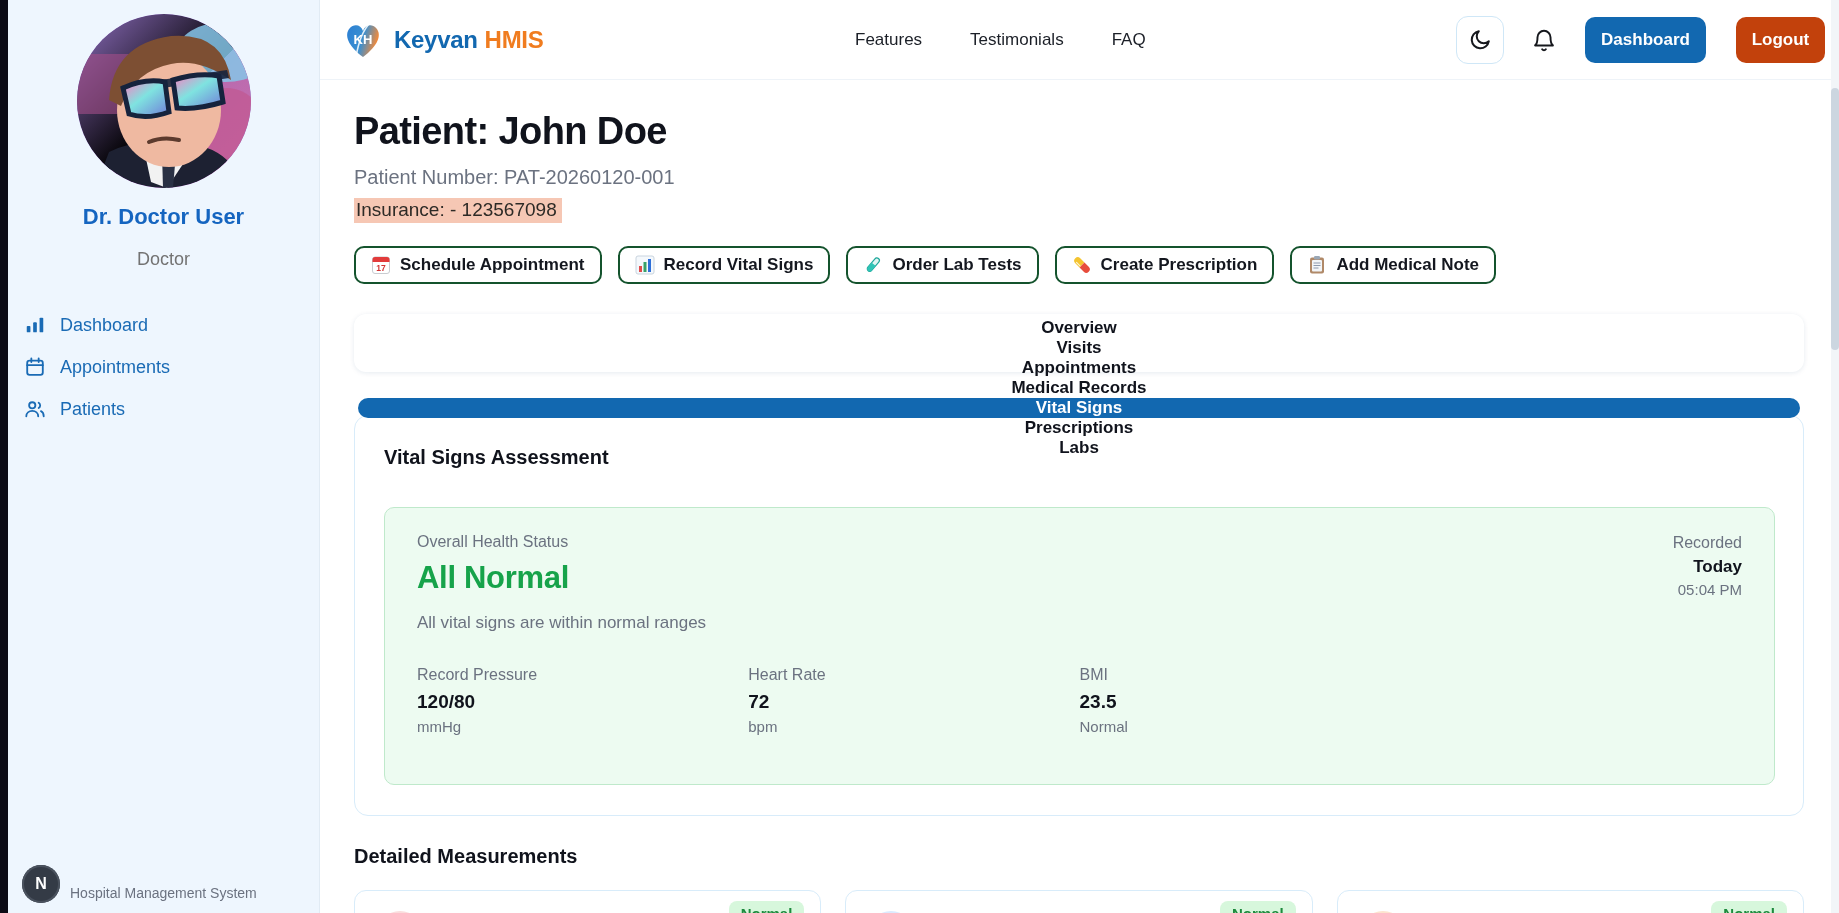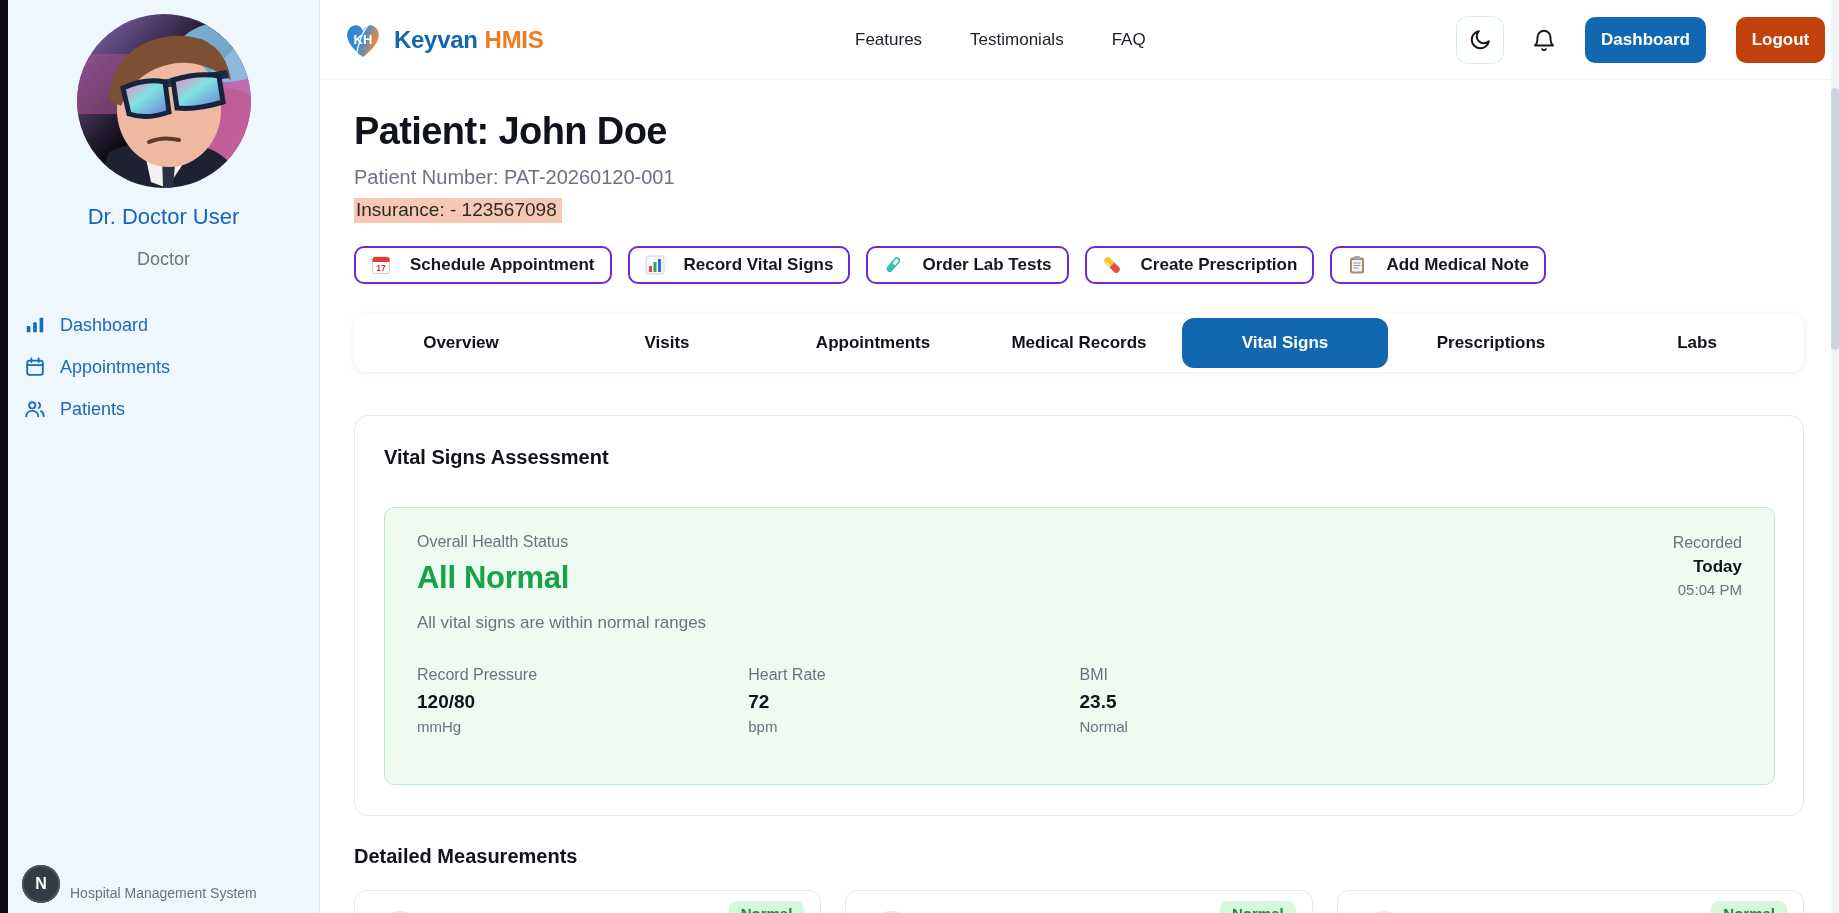--- a/index.html
+++ b/index.html
@@ -10,21 +10,21 @@
   }
   
   .left-strip { position:absolute; left:0; top:0; width:8px; height:100%; background:#0c0c16; z-index:6; }
 
   
   .sidebar { position:absolute; left:8px; top:0; width:312px; height:100%;
              background:#eef6fe; border-right:1px solid #e1ebf4; z-index:5; }
   .avatar-wrap { width:174px; height:174px; margin:14px auto 0; border-radius:50%;
                  overflow:hidden; background:#8f6fc0; }
   .avatar-wrap svg { display:block; }
-  .user-name { margin-top:16px; text-align:center; color:#1565c0; font-size:22px; font-weight:400; }
+  .user-name { margin-top:16px; text-align:center; color:#1565c0; font-size:22px; font-weight:700; }
   .user-role { margin-top:19px; text-align:center; color:#737373; font-size:18px; }
   .side-nav { margin-top:34px; }
   .side-nav-item { display:flex; align-items:center; gap:14px; padding:10px 10px 10px 16px;
                    color:#1a6bb5; font-size:18px; font-weight:500; cursor:pointer; }
   .side-nav-item .nav-ic { width:22px; height:22px; flex:0 0 22px; }
   .sidebar-footer { position:absolute; left:14px; bottom:10px; display:flex; align-items:flex-end; gap:10px; }
   .n-circle { width:38px; height:38px; border-radius:50%; background:#343b46; color:#ffffff;
               display:flex; align-items:center; justify-content:center; font-size:16px; font-weight:600;
               box-shadow:0 0 0 2px #4a525e inset; }
   .footer-text { color:#6b7280; font-size:14px; padding-bottom:2px; }
@@ -49,28 +49,28 @@
 
   
   .main { position:absolute; left:320px; top:80px; width:1511px; height:833px;
           background:#ffffff; padding:30px 27px 0 34px; }
   .page-title { font-size:38px; font-weight:800; letter-spacing:-0.6px; color:#10131c; }
   .patient-number { margin-top:13px; font-size:20px; color:#6b7280; }
   .insurance { display:inline-block; margin-top:9px; font-size:19px; color:#2d2a26;
                background:#f6c7b4; padding:1px 5px 2px 2px; }
 
   .actions-row { margin-top:23px; display:flex; gap:16px; }
-  .action-btn { display:flex; align-items:center; gap:19px; background:#ffffff;
-                border:2px solid #6d28d9; border-radius:10px; padding:6px 15px; height:38px;
+  .action-btn { display:flex; align-items:center; gap:9px; background:#ffffff;
+                border:2px solid #14532d; border-radius:10px; padding:6px 15px; height:38px;
                 font-size:17px; font-weight:700; color:#14171f; cursor:pointer;
                 font-family:"Liberation Sans", sans-serif; }
   .action-ic { width:20px; height:20px; display:inline-flex; }
 
   .tabs-bar { margin-top:30px; height:58px; background:#ffffff; border-radius:12px;
-              box-shadow:0 1px 5px rgba(14,60,110,0.10); display:flex; padding:4px; }
+              box-shadow:0 1px 5px rgba(14,60,110,0.10); display:flex; padding:4px;flex-direction:column; }
   .tab { flex:1; display:flex; align-items:center; justify-content:center; border-radius:12px;
          font-size:17px; font-weight:700; color:#10131c; cursor:pointer; }
   .tab.active { background:#1268b0; color:#ffffff; }
 
   .vs-card { margin-top:43px; border:1px solid #d8ecfa; border-radius:14px; padding:30px 28px 30px 29px; }
   .vs-title { font-size:20px; font-weight:800; color:#10131c; }
   .green-panel { position:relative; margin-top:38px; height:278px; background:#edfbf1;
                  border:1px solid #bfe9cb; border-radius:10px; padding:25px 32px; }
   .ghs-label { font-size:16px; color:#6b7280; }
   .ghs-value { margin-top:9px; font-size:31px; font-weight:800; color:#16a34a; letter-spacing:-0.3px; }

